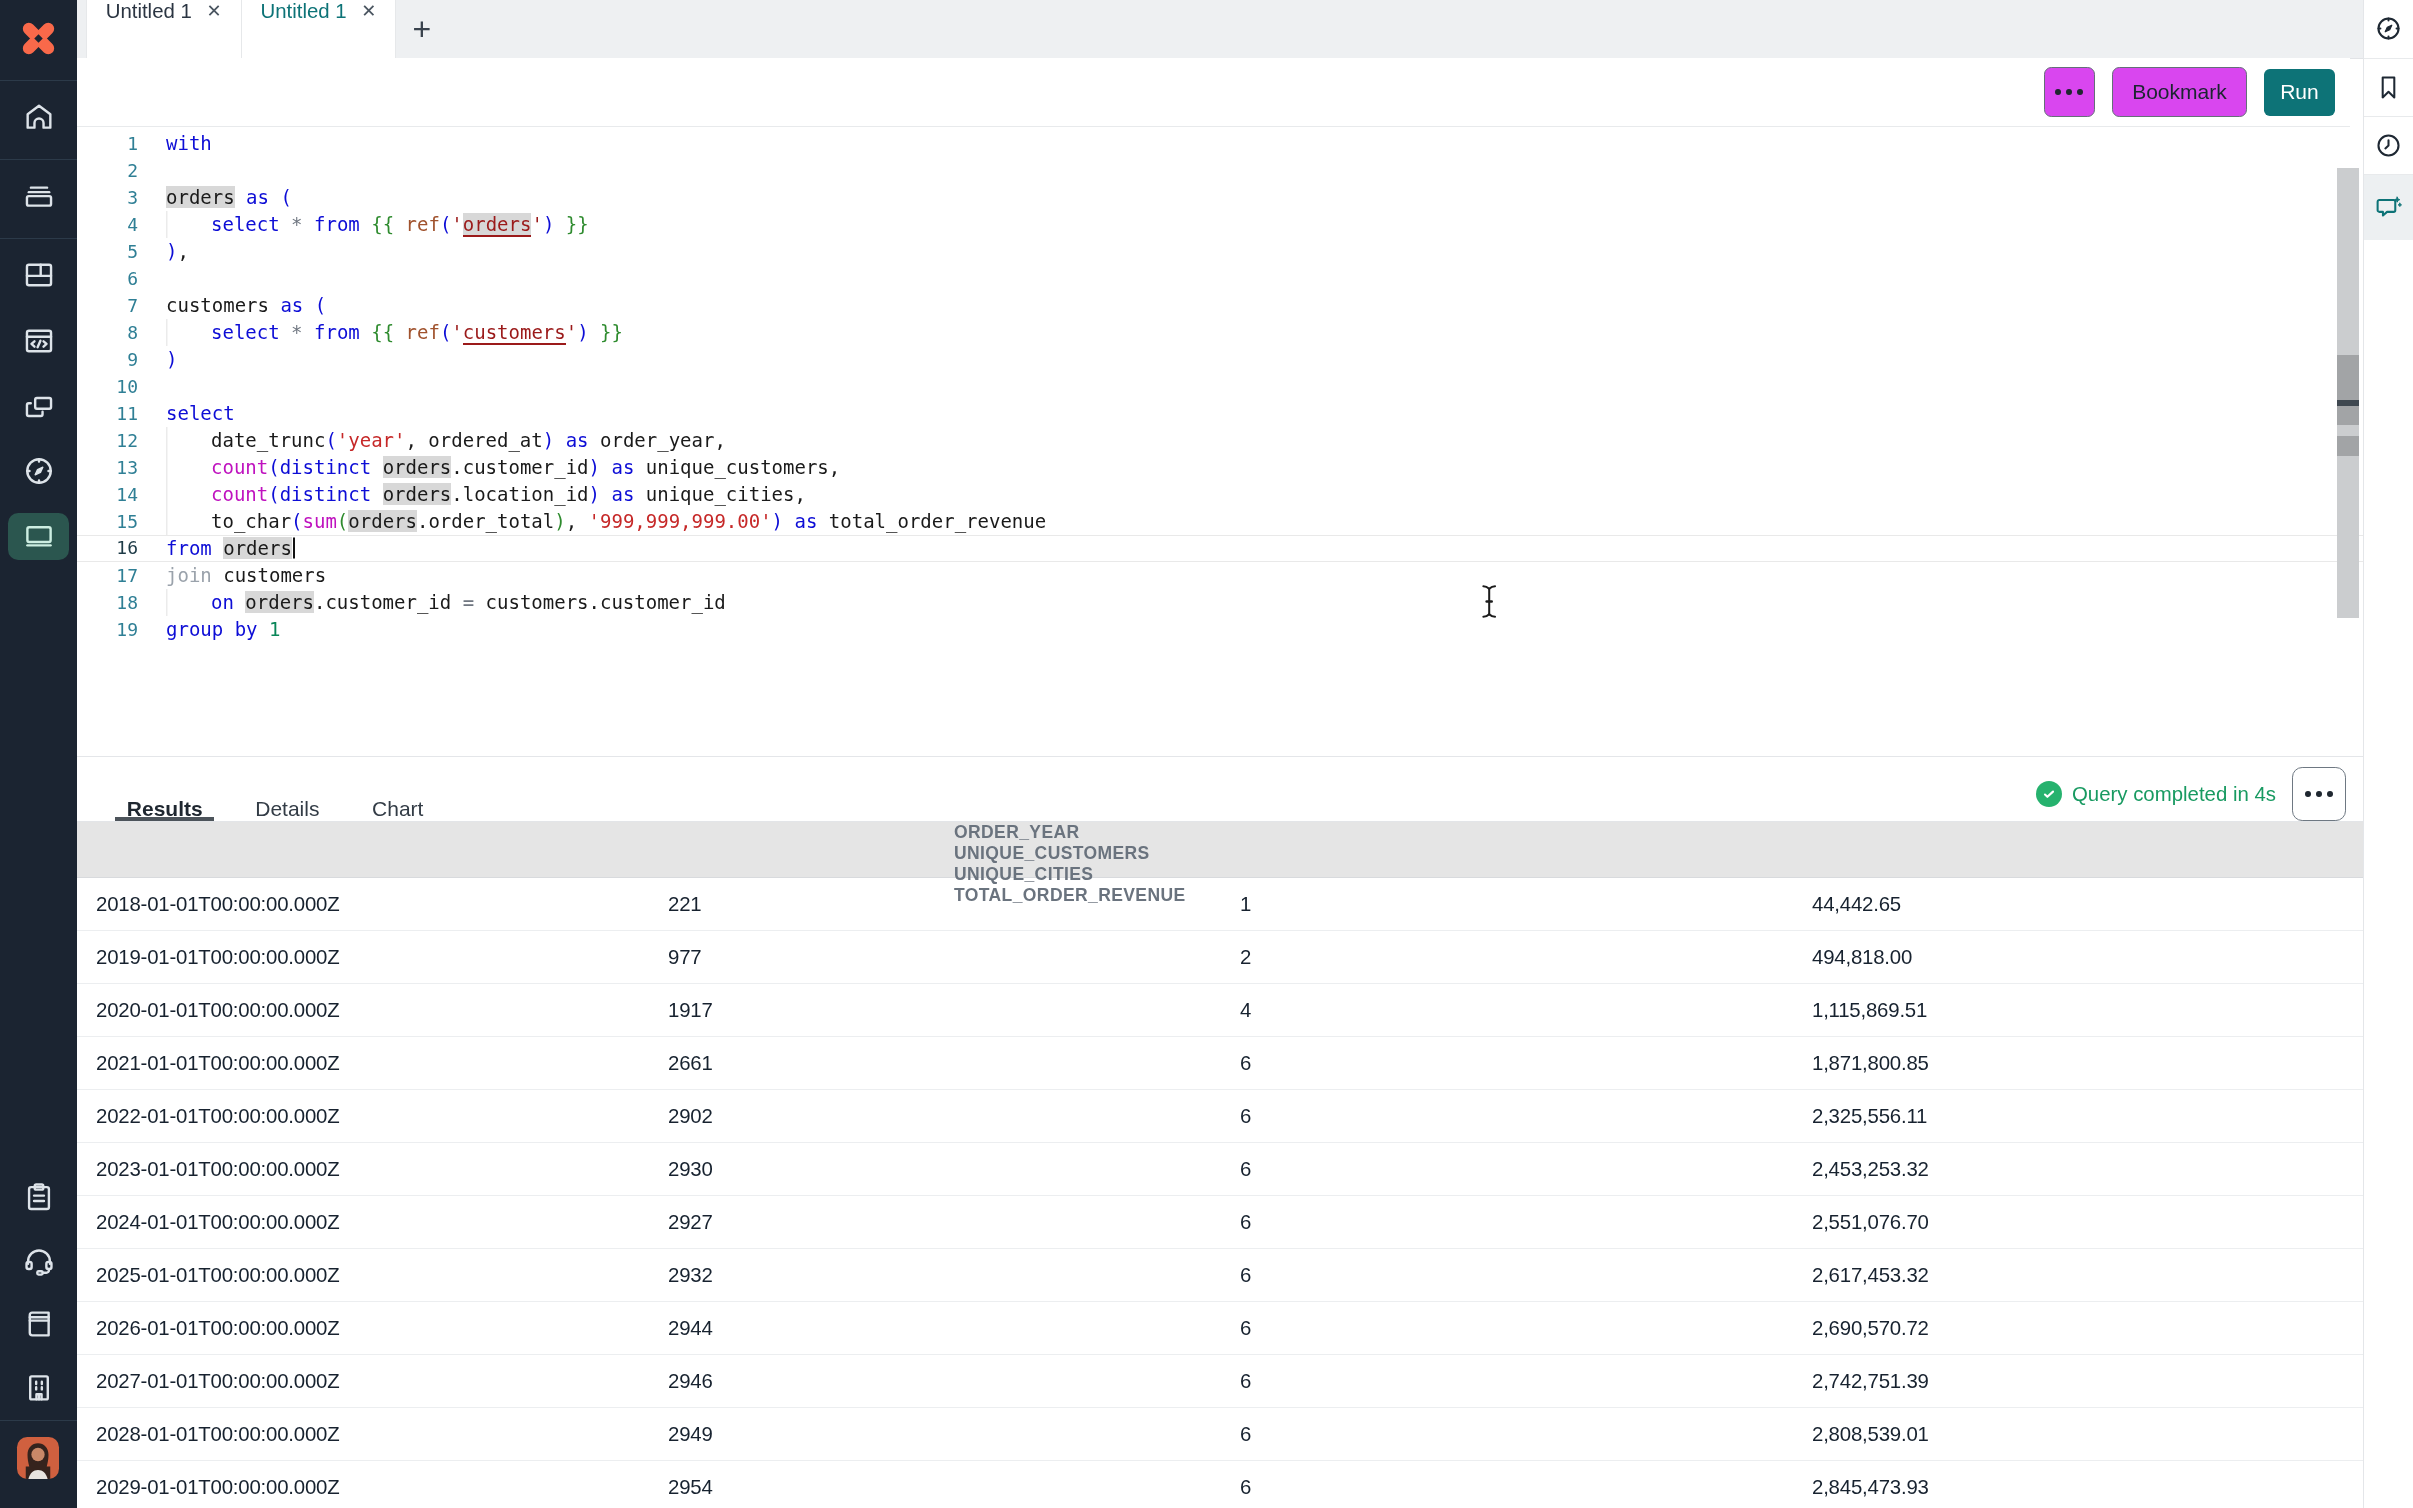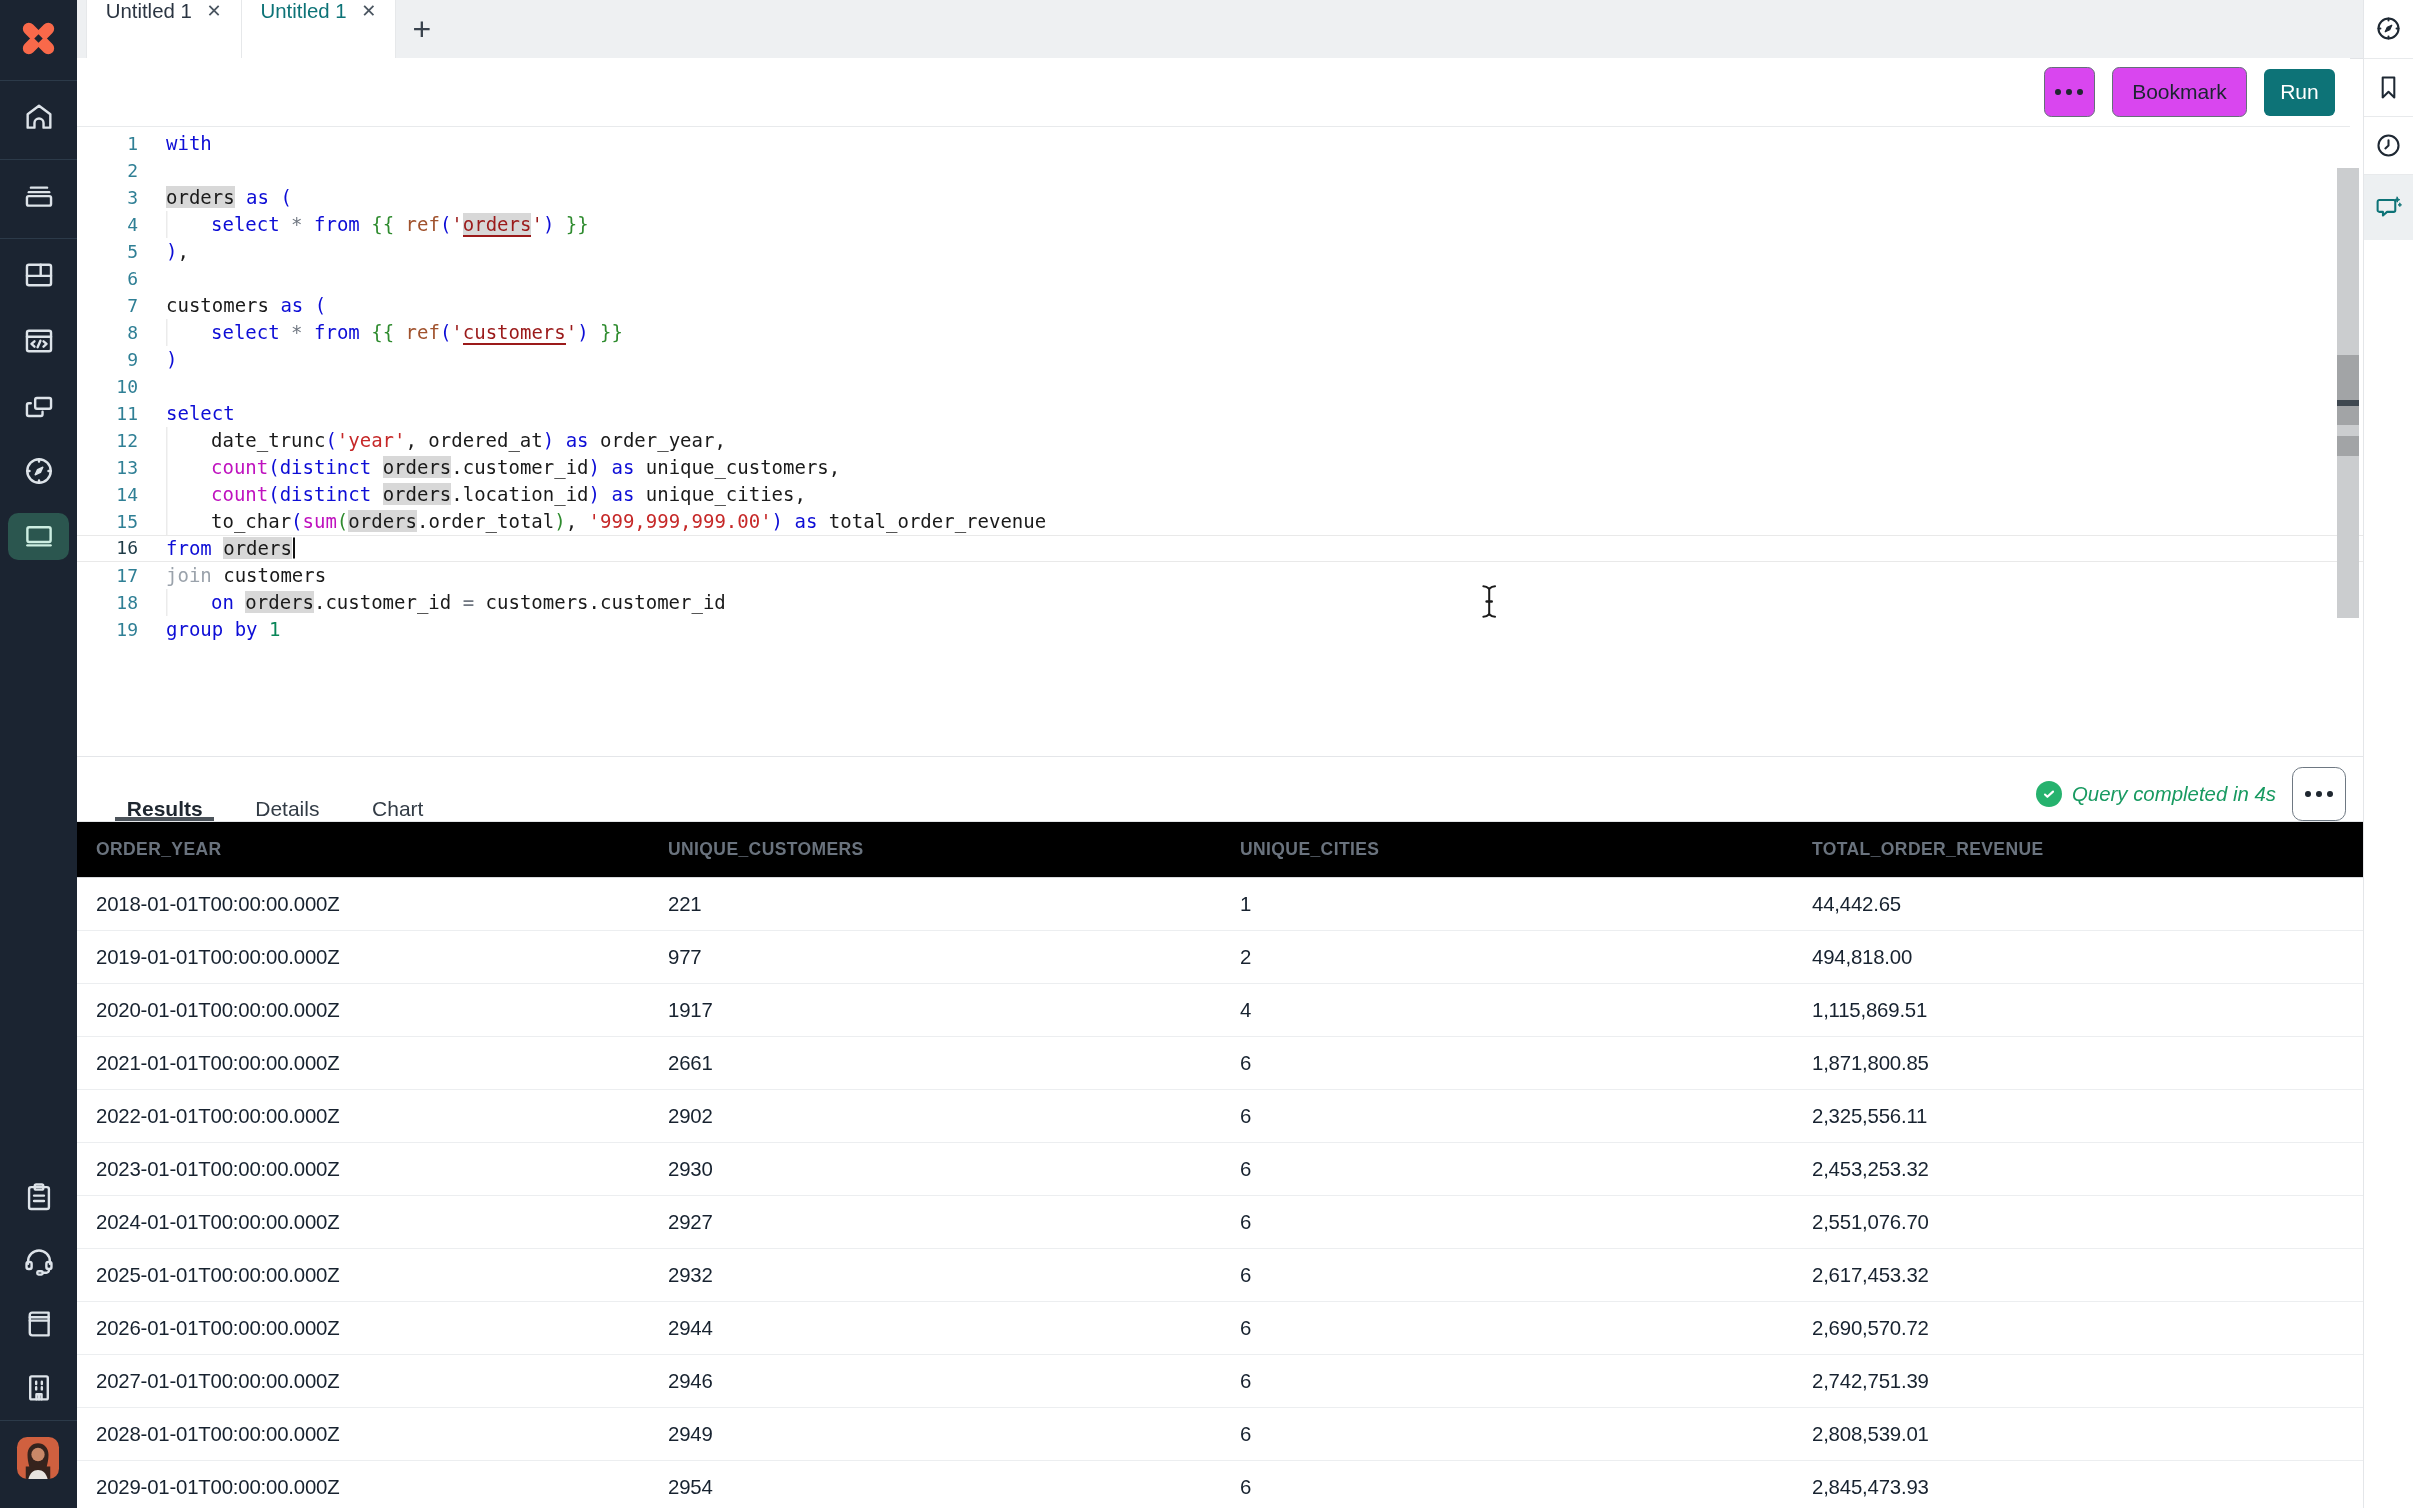--- a/index.html
+++ b/index.html
@@ -70,27 +70,27 @@
   .scroll-mark{position:absolute;left:0;width:22px;top:268px;height:19.7px;background:#a2a4a6;}
   
   .mousecursor{position:absolute;left:1479px;top:584px;z-index:20;pointer-events:none;}
   
   .results{position:absolute;left:77px;top:756px;width:2288px;height:752px;background:#fff;border-top:0.7px solid #e4e6e9;box-sizing:border-box;overflow:hidden;}
   .results-header{height:64px;display:flex;align-items:flex-end;padding-left:44px;padding-right:19px;box-sizing:border-box;}
   .rtabs{display:flex;gap:41px;align-items:stretch;}
   .rtab{display:flex;align-items:center;font-size:21px;color:#333c46;position:relative;padding:0 5.8px;cursor:pointer;}
   .rtab.active{font-weight:bold;color:#1f2730;}
   .rtab.active::after{content:"";position:absolute;left:-5.8px;right:-5.8px;bottom:0;height:4.4px;background:#4d545b;}
-  .rstatus{margin-left:auto;display:flex;align-items:center;gap:16px;font-style:italic;}
+  .rstatus{margin-left:auto;display:flex;align-items:center;gap:16px;}
   .status-pill{display:flex;align-items:center;gap:10.2px;}
   .status-check{width:26px;height:26px;border-radius:50%;background:#26b26e;display:flex;align-items:center;justify-content:center;}
   .status-text{font-size:20.4px;color:#189a61;}
   .btn-rmore{width:54px;height:54px;border:1.5px solid #6e7882;border-radius:10.2px;background:#fff;display:flex;align-items:center;justify-content:center;cursor:pointer;box-sizing:border-box;align-self:center;}
   
-  .thead{height:55px;background:#000000;border-top:0.7px solid #e3e5e8;border-bottom:0.7px solid #d8dadd;display:flex;align-items:center;}
+  .thead{height:55px;background:#e5e5e5;border-top:0.7px solid #e3e5e8;border-bottom:0.7px solid #d8dadd;display:flex;align-items:center;flex-direction:column;}
   .th{width:572px;padding-left:19px;box-sizing:border-box;font-size:17.5px;font-weight:bold;color:#6a737e;letter-spacing:0.4px;white-space:nowrap;}
   .tr{height:52px;display:flex;align-items:center;border-bottom:1.5px solid #eceef0;}
   .td{width:572px;padding-left:19px;box-sizing:border-box;font-size:20.4px;color:#17222f;letter-spacing:-0.2px;white-space:nowrap;}
 </style>
 </head>
 <body>
 
 <aside class="rail-left">
   <div class="logo">
     <svg width="45" height="45" viewBox="0 0 24 24">

